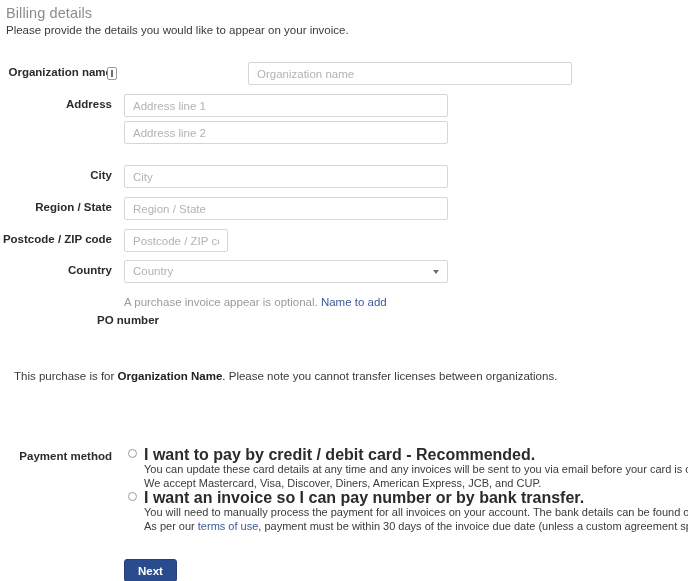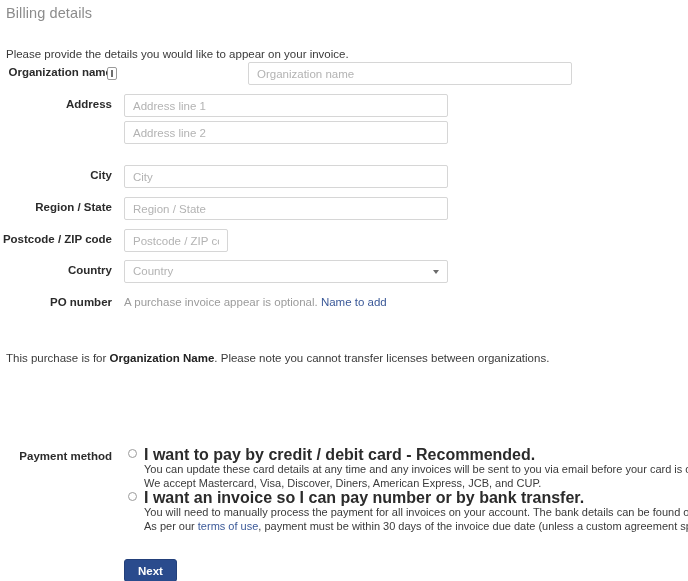--- a/index.html
+++ b/index.html
@@ -176,21 +176,21 @@
     font-weight: bold;
     cursor: pointer;
   }
 </style>
 </head>
 <body>
 
 <div class="page">
 
   <div class="section-title" style="top:5px;">Billing details</div>
-  <div class="section-sub" style="top:24px;margin-top:24px;">Please provide the details you would like to appear on your invoice.</div>
+  <div class="section-sub" style="top:24px;">Please provide the details you would like to appear on your invoice.</div>
 
   <div class="row" style="top:62px;">
     <div class="lbl" style="top:4px;">Organization name</div>
     <div class="field-wrap">
       <input class="field wide" type="text" placeholder="Organization name" style="">
       <span class="inline-icon"></span>
     </div>
   </div>
 
   <div class="row" style="top:94px;">
@@ -220,28 +220,28 @@
 
   <div class="row" style="top:260px;">
     <div class="lbl" style="top:4px;">Country</div>
     <div class="select-wrap">
       <div class="select-box">Country</div>
       <span class="caret"></span>
     </div>
   </div>
 
   <div class="row" style="top:296px;">
-    <div class="lbl" style="top:0px;">PO number</div>
+    <div class="lbl" style="top:18px;padding-left:47px;">PO number</div>
     <div class="po-text">
       <span>A purchase invoice appear is optional.</span>
       <a class="link">Name to add</a>
     </div>
   </div>
 
-  <div class="section-sub" style="top:352px;">
+  <div class="section-sub" style="top:370px;margin-left:8px;">
     <span>This purchase is for </span><b>Organization Name</b><span>. Please note you cannot transfer licenses between organizations.</span>
   </div>
 
 
   <div class="row" style="top:446px;">
     <div class="lbl" style="top:4px;">Payment method</div>
   </div>
 
   <div class="radio-row" style="top:446px; width:560px;">
     <span class="radio"></span>

